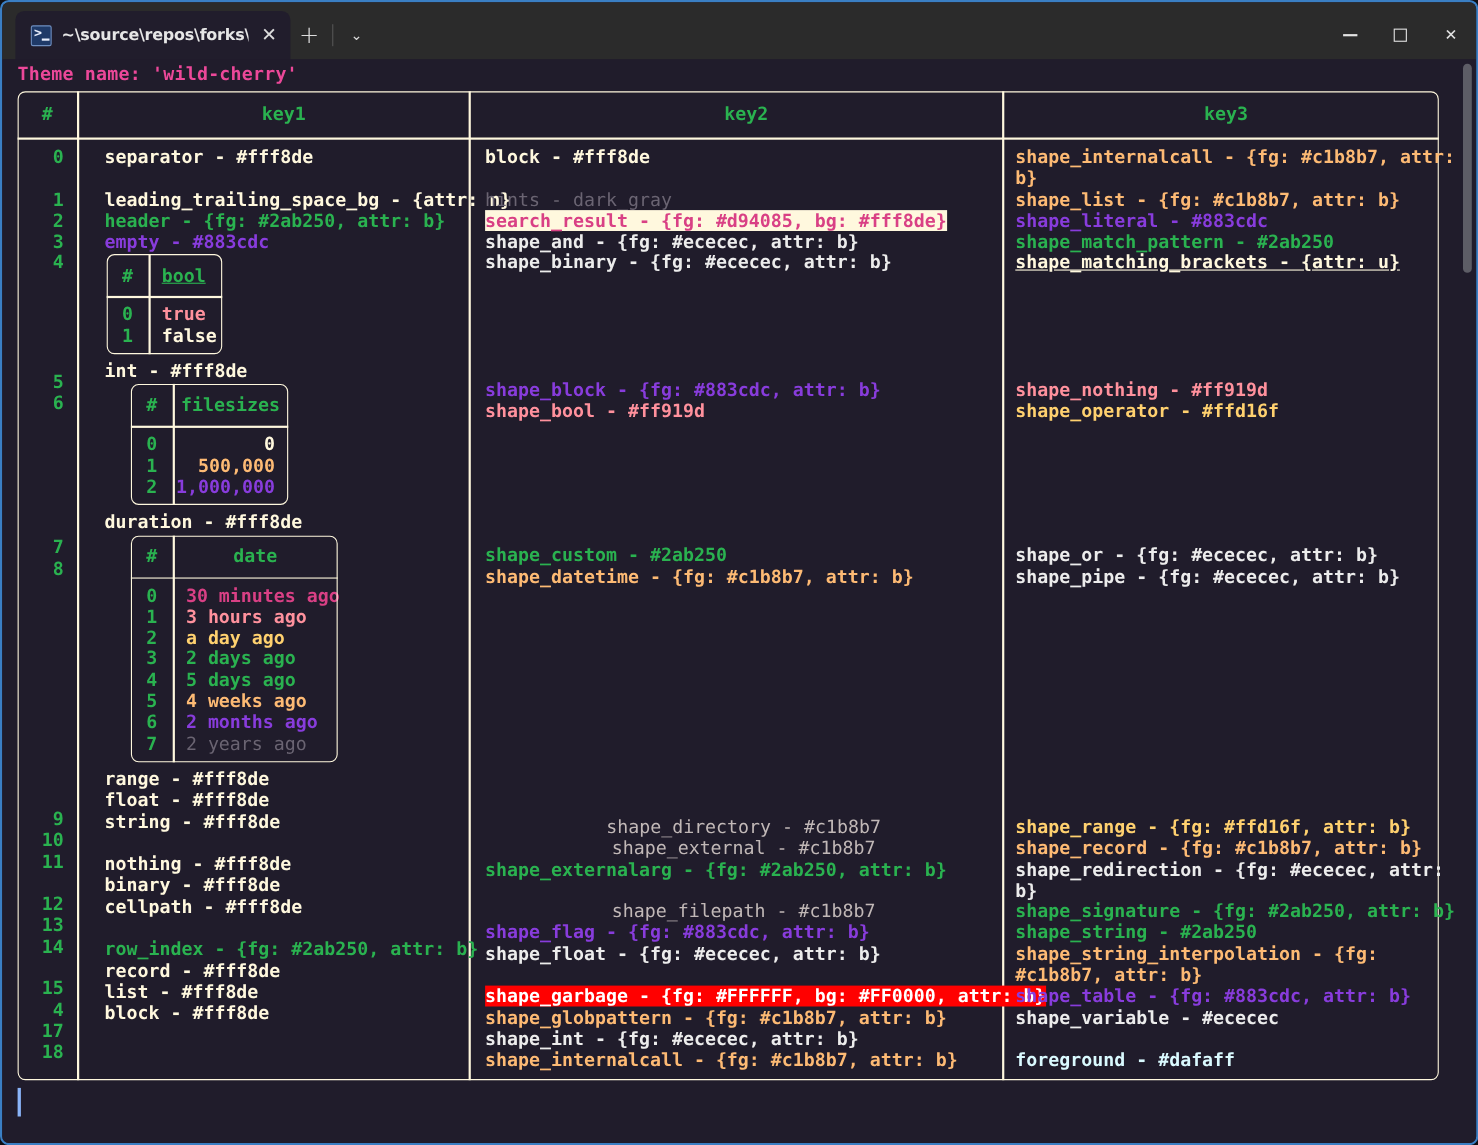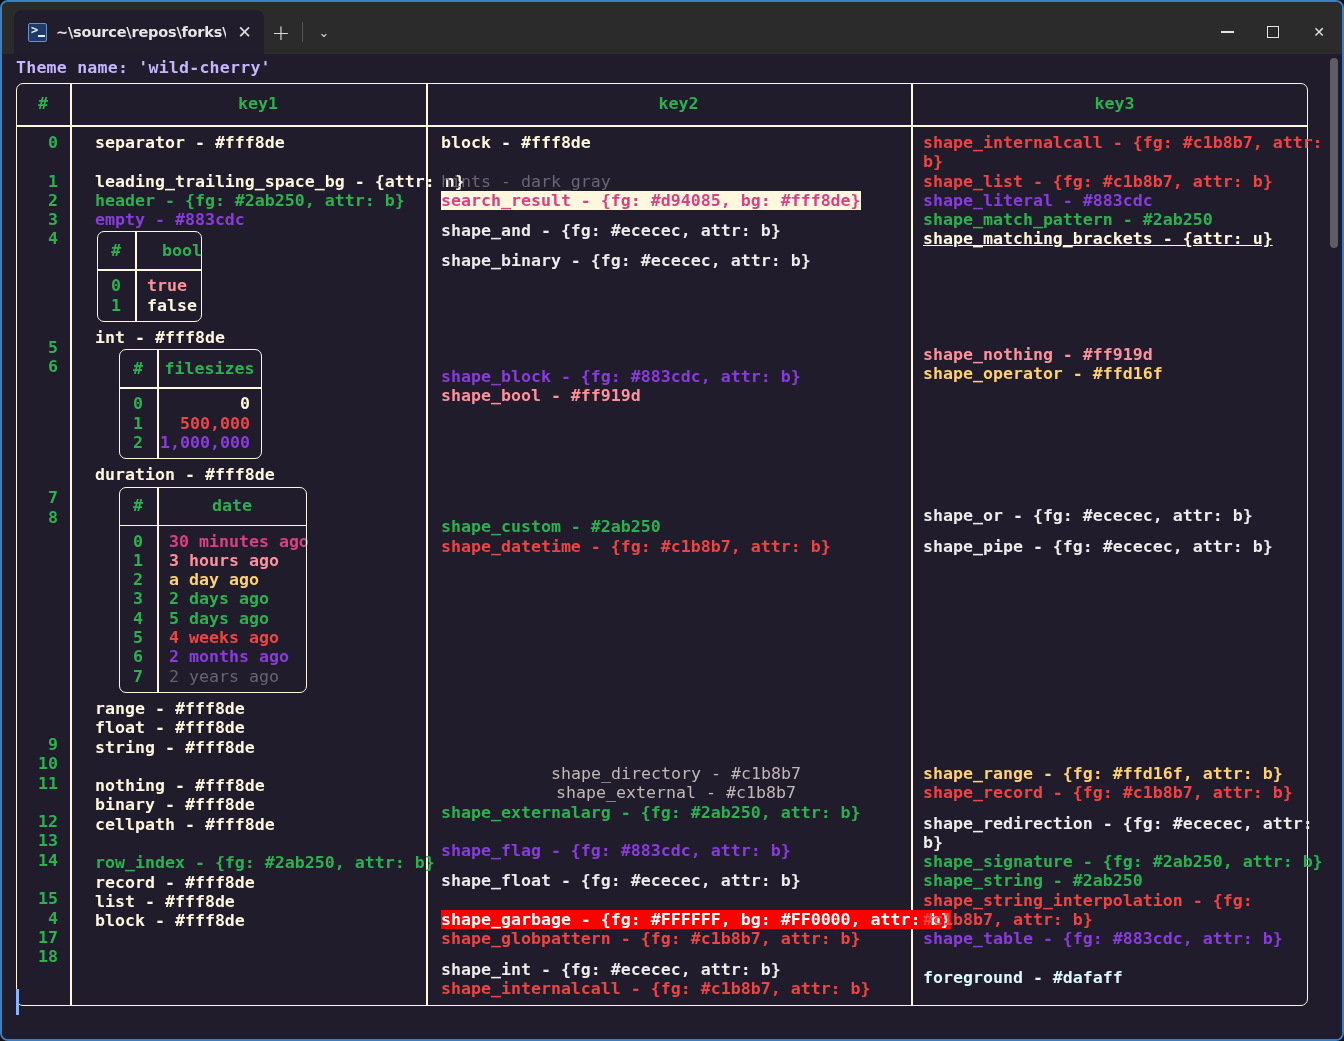--- a/index.html
+++ b/index.html
@@ -70,21 +70,21 @@
   .term {
     position: absolute; top: 52px; left: 0; right: 0; bottom: 0;
     background: #201c2b;
     font-family: "DejaVu Sans Mono", monospace;
     font-size: 16.6px;
     line-height: 19.3px;
     color: #dafaff;
     padding: 4px 0 0 14px;
     overflow: hidden;
   }
-  .prompt-line { color: #c4b5fd; font-weight: bold; height: 24px; letter-spacing: 0.2px; }
+  .prompt-line { color: #ec4899; font-weight: bold; height: 24px; letter-spacing: 0.2px; }
 
   
   .tbl { position: relative; width: 1292px; margin-top: 1px; }
   .tbl-outline {
     position: absolute; inset: 0;
     border: 1.5px solid #fff8de;
     border-radius: 7px;
     pointer-events: none;
   }
   .hdr-rule {
@@ -113,22 +113,22 @@
   .ln { height: 19.3px; white-space: pre; }
   .ln.wrap { white-space: pre-wrap; height: auto; }
   .blank { height: 19.3px; }
 
   
   .c-white   { color: #fff8de; font-weight: bold; }
   .c-plain   { color: #dafaff; }
   .c-green   { color: #2ab250; font-weight: bold; }
   .c-purple  { color: #883cdc; font-weight: bold; }
   .c-grey    { color: #c1b8b7; text-align: center; }
-  .c-greybold{ color: #ef4444; font-weight: bold; }
-  .c-ecec    { color: #ececec; font-weight: bold; margin-top: 11px; }
+  .c-greybold{ color: #fdba74; font-weight: bold; }
+  .c-ecec    { color: #ececec; font-weight: bold; }
   .c-pink    { color: #ff919d; font-weight: bold; }
   .c-yellow  { color: #ffd16f; font-weight: bold; }
   .c-darkgrey{ color: #6a6472; }
   .c-magenta { color: #d94085; font-weight: bold; }
   .c-hl-cream{ color: #d94085; background: #fff8de; font-weight: bold; }
   .c-hl-red  { color: #ffffff; background: #ff0000; font-weight: bold; }
   .c-underline { color: #fff8de; font-weight: bold; text-decoration: underline; }
 
   
   .subtbl { position: relative; margin: 2px 0 2px 2px; display: inline-block; }
@@ -141,21 +141,21 @@
   .sub-hdr { display: flex; height: 38px; align-items: center; }
   .sub-h-idx { color: #2ab250; font-weight: bold; text-align: center; }
   .sub-h-col { color: #2ab250; font-weight: bold; text-align: center; }
   .sub-body { padding: 7px 0 7px 0; }
   .sub-line { display: flex; height: 19.3px; }
   .sub-i { color: #2ab250; font-weight: bold; text-align: center; }
   .sub-v { padding-left: 12px; white-space: pre; }
 
   
   .t-bool { width: 105px; }
-  .t-bool .sub-h-idx { width: 38px; } .t-bool .sub-h-col { width: 67px; text-align: right; padding-left: 12px;}
+  .t-bool .sub-h-idx { width: 38px; } .t-bool .sub-h-col { width: 67px; text-align: left; padding-left: 12px; text-decoration: underline;}
   .t-bool .sub-i { width: 38px; } .t-bool .sub-v { width: 52px; }
   .t-bool .sub-vrule { left: 38px; } .t-bool .sub-hrule { top: 38px; }
 
   
   .t-fs { width: 143px; }
   .t-fs .sub-h-idx { width: 38px; } .t-fs .sub-h-col { width: 105px; }
   .t-fs .sub-i { width: 38px; } .t-fs .sub-v { width: 105px; text-align: right; padding-right: 12px; padding-left: 0; }
   .t-fs .sub-vrule { left: 38px; } .t-fs .sub-hrule { top: 38px; }
 
   
@@ -379,20 +379,21 @@
 
           <div style="height:112px"></div>
           <div class="ln c-green">shape_custom - #2ab250</div>
           <div class="ln c-greybold">shape_datetime - {fg: #c1b8b7, attr: b}</div>
 
           <div style="height:208px"></div>
           <div class="ln c-grey">shape_directory - #c1b8b7</div>
           <div class="ln c-grey">shape_external - #c1b8b7</div>
           <div class="ln c-green">shape_externalarg - {fg: #2ab250, attr: b}</div>
           <div class="blank"></div>
+          <div class="ln c-grey">shape_filepath - #c1b8b7</div>
           <div class="ln c-purple">shape_flag - {fg: #883cdc, attr: b}</div>
           <div class="ln c-ecec">shape_float - {fg: #ececec, attr: b}</div>
           <div class="blank"></div>
           <div class="ln"><span class="c-hl-red">shape_garbage - {fg: #FFFFFF, bg: #FF0000, attr: b}</span></div>
           <div class="ln c-greybold">shape_globpattern - {fg: #c1b8b7, attr: b}</div>
           <div class="ln c-ecec">shape_int - {fg: #ececec, attr: b}</div>
           <div class="ln c-greybold">shape_internalcall - {fg: #c1b8b7, attr: b}</div>
         </div>
 
         <div class="col-k3">
@@ -411,20 +412,21 @@
           <div class="ln c-ecec">shape_pipe - {fg: #ececec, attr: b}</div>
 
           <div style="height:208px"></div>
           <div class="ln c-yellow">shape_range - {fg: #ffd16f, attr: b}</div>
           <div class="ln c-greybold">shape_record - {fg: #c1b8b7, attr: b}</div>
           <div class="ln wrap c-ecec">shape_redirection - {fg: #ececec, attr: b}</div>
           <div class="ln c-green">shape_signature - {fg: #2ab250, attr: b}</div>
           <div class="ln c-green">shape_string - #2ab250</div>
           <div class="ln wrap c-greybold">shape_string_interpolation - {fg: #c1b8b7, attr: b}</div>
           <div class="ln c-purple">shape_table - {fg: #883cdc, attr: b}</div>
+          <div class="ln c-ecec">shape_variable - #ececec</div>
           <div class="blank"></div>
           <div class="ln c-plain" style="font-weight:bold">foreground - #dafaff</div>
         </div>
 
       </div>
     </div>
 
     <div class="cursor"></div>
   </div>
 

